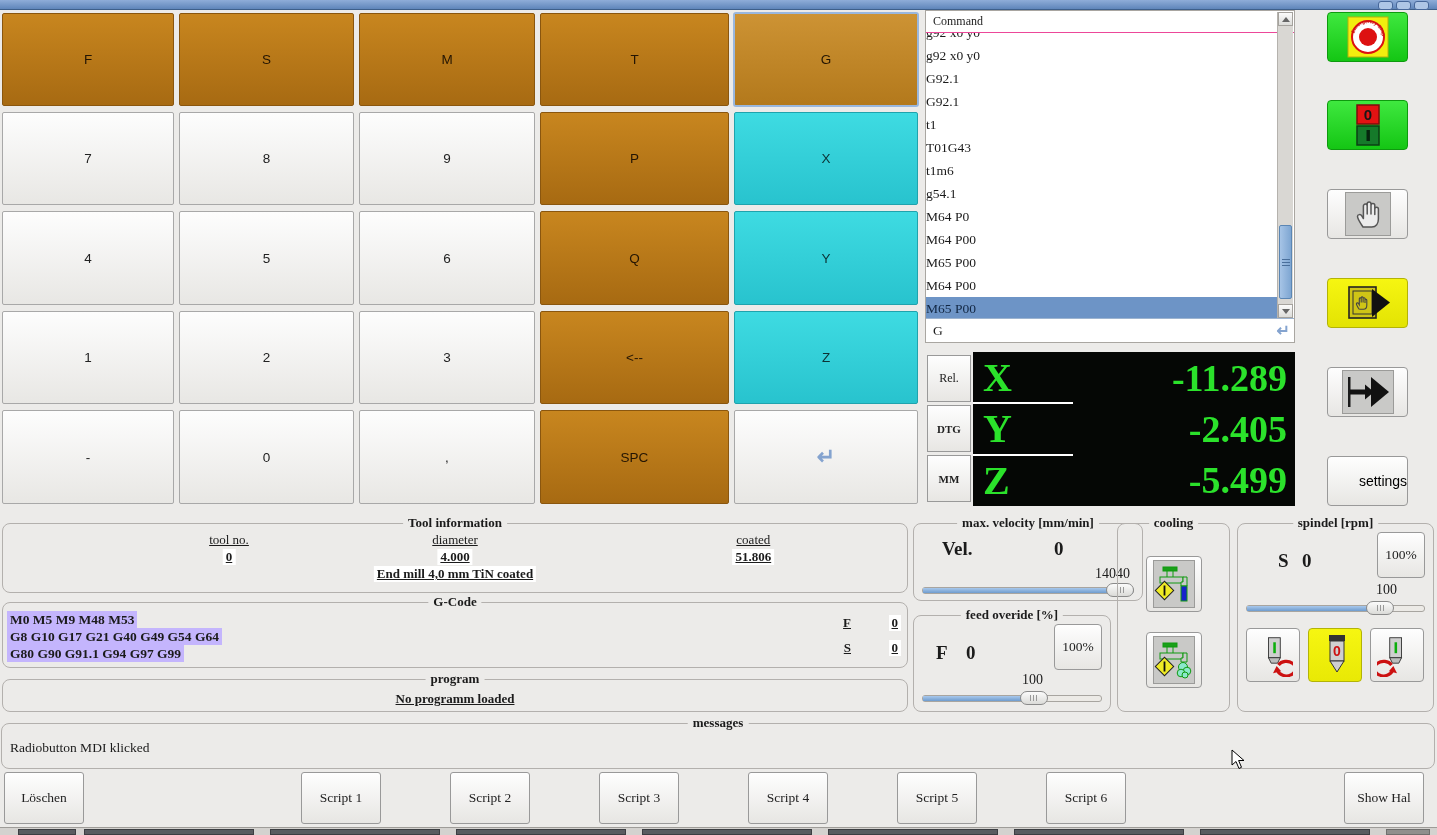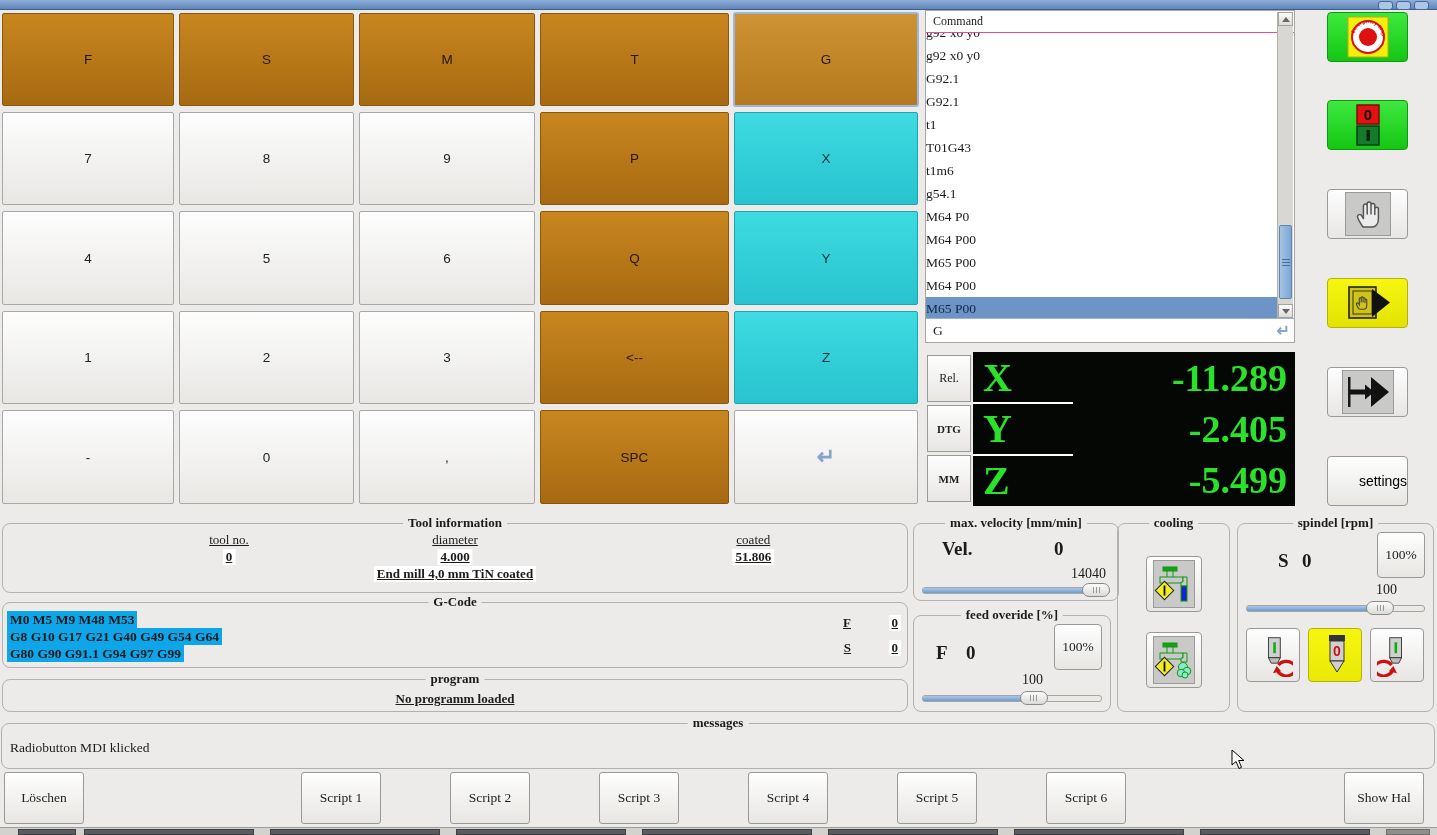--- a/index.html
+++ b/index.html
@@ -76,21 +76,21 @@
   
   .frame{position:absolute;border:1px solid #b3b0ad;border-radius:8px;box-sizing:border-box;}
   .frame>.legend{position:absolute;top:-8px;left:50%;transform:translateX(-50%);
     background:#ecebe9;padding:0 5px;font-weight:bold;font-size:13px;white-space:nowrap;line-height:14px;}
   .abs{position:absolute;}
   .ctr{transform:translateX(-50%);}
   .whitebg{background:#fff;padding:0 3px;}
   .bold{font-weight:bold;}
   .f13{font-size:13px;text-decoration:underline;} .f14{font-size:14px;} .f19{font-size:19px;font-weight:bold;}
 
-  .gline{display:table;background:#0ea5e9;padding:0 3px;font-weight:bold;font-size:13.5px;line-height:17px;white-space:pre;}
+  .gline{display:table;background:#c4b5fd;padding:0 3px;font-weight:bold;font-size:13.5px;line-height:17px;white-space:pre;}
 
   
   .slider{position:absolute;height:16px;}
   .slider .track{position:absolute;left:0;right:0;top:5px;height:7px;background:#eceae6;
     border:1px solid #a8a5a0;border-radius:3px;box-sizing:border-box;}
   .slider .fill{position:absolute;left:1px;top:6px;height:5px;
     background:linear-gradient(#a8c8ec,#6f9cce);}
   .slider .handle{position:absolute;top:1px;width:28px;height:14px;border-radius:7px;
     background:linear-gradient(#fbfbfb,#dbdbd8);border:1px solid #8a8a8a;box-sizing:border-box;
     display:flex;align-items:center;justify-content:center;gap:2px;}
@@ -288,21 +288,21 @@
   <span class="abs f13 bold whitebg" style="right:6px;top:12px">0</span>
   <span class="abs f13 bold" style="right:56px;top:37px">S</span>
   <span class="abs f13 bold whitebg" style="right:6px;top:37px">0</span>
 </div>
 
 <div class="frame" style="left:2px;top:679px;width:906px;height:33px">
   <span class="legend">program</span>
   <span class="abs ctr f13 bold" style="left:50%;top:11px">No programm loaded</span>
 </div>
 
-<div class="frame" style="left:913px;top:523px;width:206px;height:78px">
+<div class="frame" style="left:913px;top:523px;width:230px;height:78px">
   <span class="legend">max. velocity [mm/min]</span>
   <span class="abs f19" style="left:28px;top:14px">Vel.</span>
   <span class="abs f19" style="left:140px;top:14px">0</span>
   <span class="abs f14" style="right:12px;top:42px">14040</span>
   <div class="slider" style="left:8px;right:8px;top:58px">
     <div class="track"></div>
     <div class="fill fill-100"></div>
     <div class="handle h-100">
         <i></i>
         <i></i>

